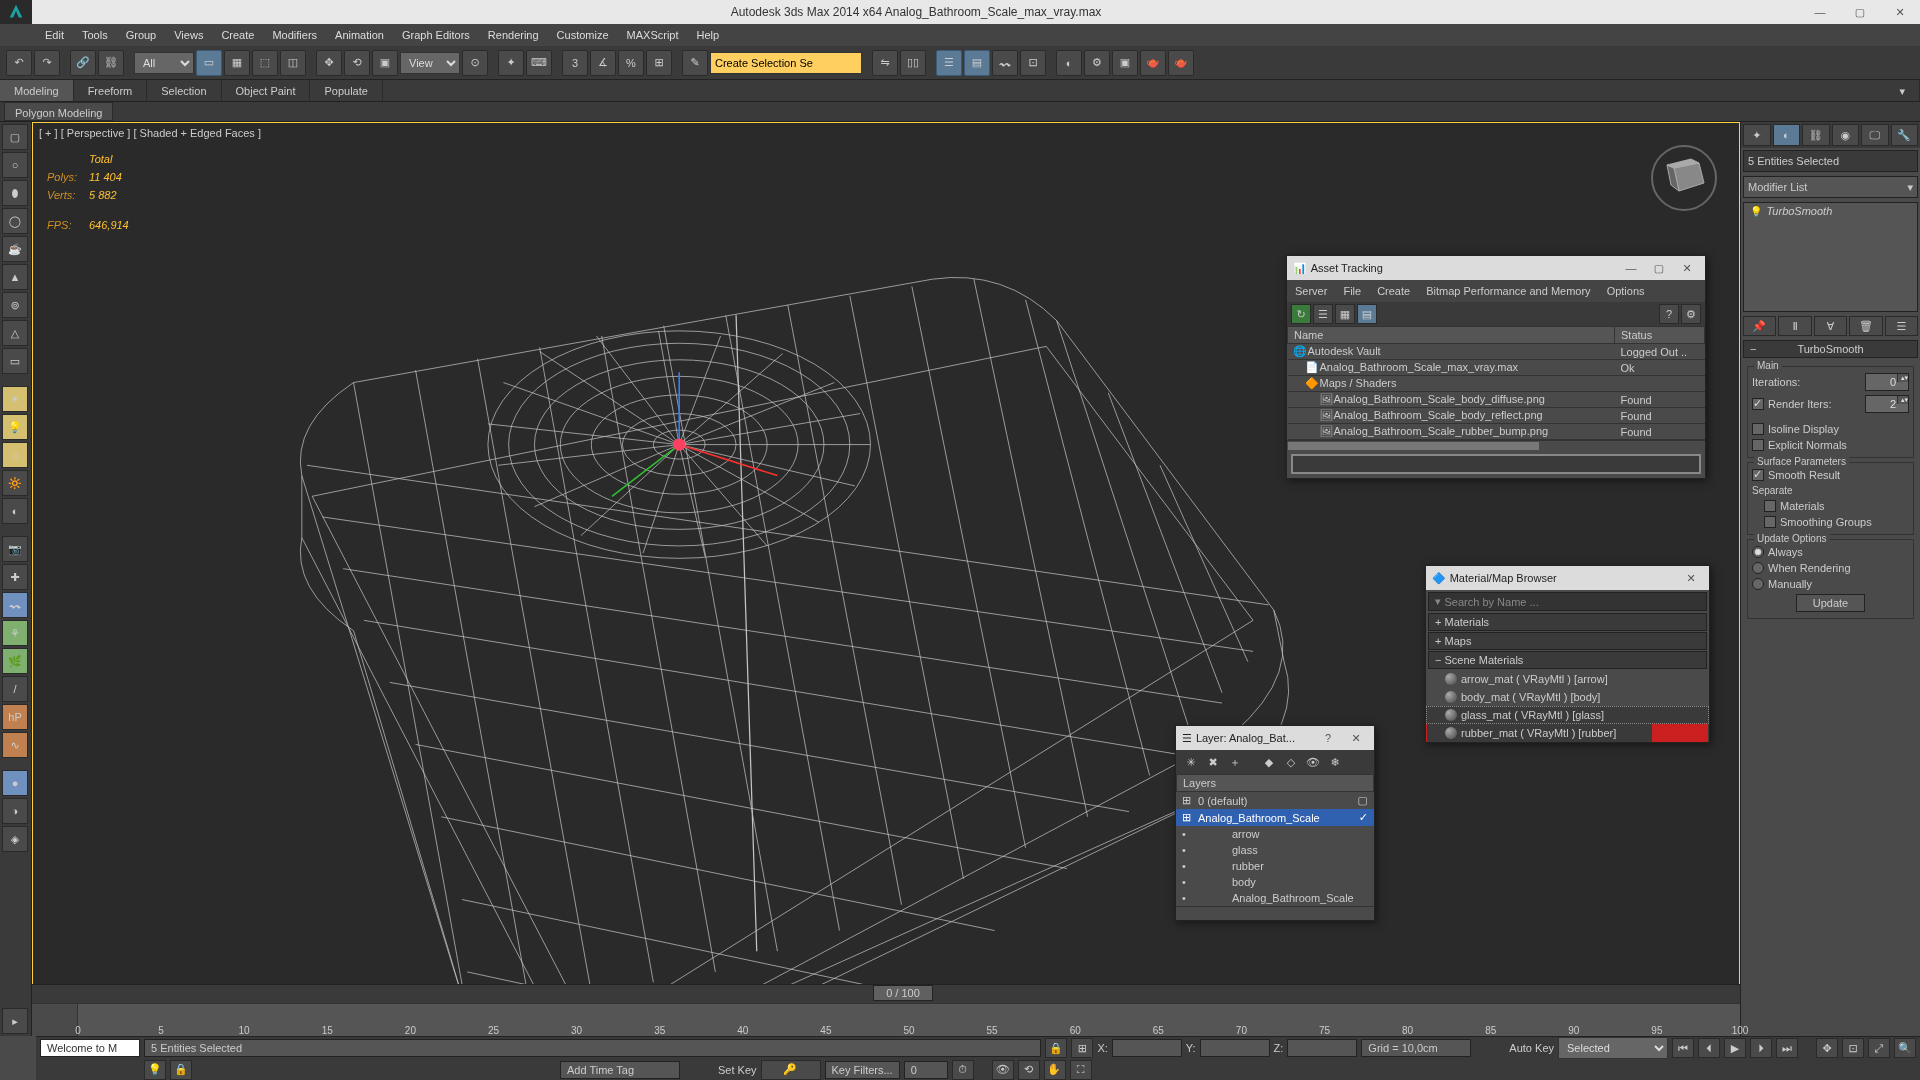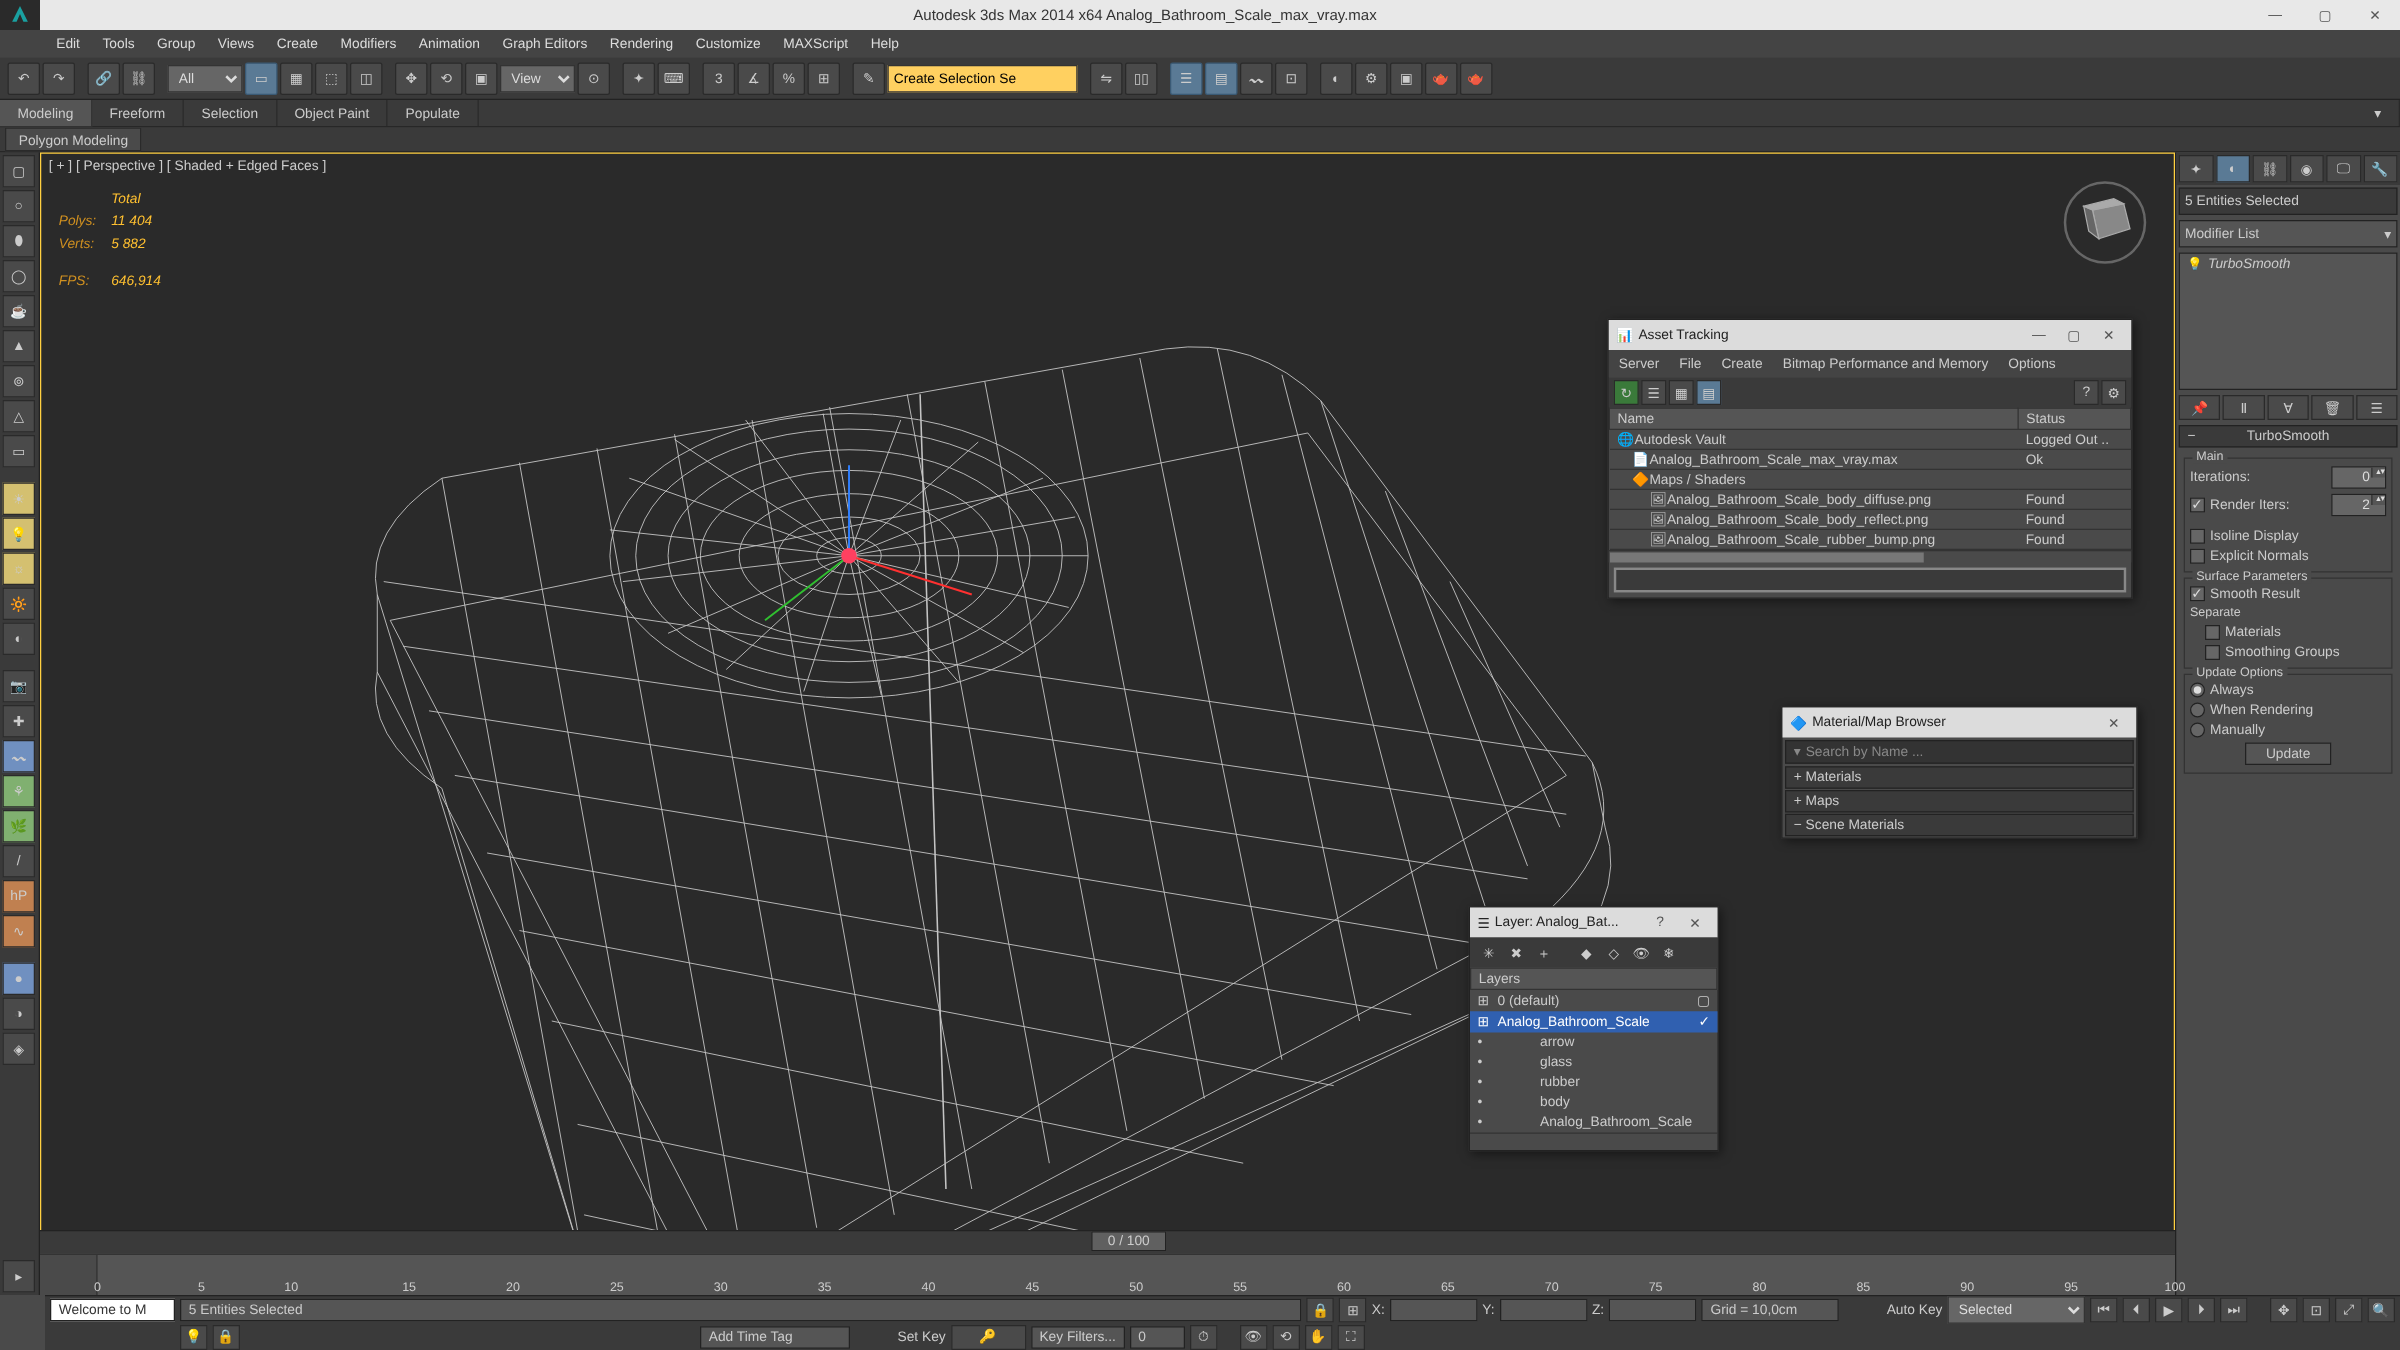--- a/index.html
+++ b/index.html
@@ -465,21 +465,21 @@
 <div class="timeline" style="bottom:44px;height:52px">
   <div class="tslider">
     <div class="thandle">0 / 100</div>
     <div style="flex:1"></div>
     <div style="width:14px;text-align:center;color:#ccc">▸</div>
   </div>
   <div class="truler">
     <div class="slidertrack"></div>
   <div class="tick" style="left: 46px;">0</div>
       <div class="tick" style="left: 129.1px;">5</div>
-      <div class="tick" style="left: 201px;">10</div>
+      <div class="tick" style="left: 212px;">10</div>
       <div class="tick" style="left: 295.3px;">15</div>
       <div class="tick" style="left: 378.4px;">20</div>
       <div class="tick" style="left: 461.5px;">25</div>
       <div class="tick" style="left: 544.6px;">30</div>
       <div class="tick" style="left: 627.7px;">35</div>
       <div class="tick" style="left: 710.8px;">40</div>
       <div class="tick" style="left: 793.9px;">45</div>
       <div class="tick" style="left: 877px;">50</div>
       <div class="tick" style="left: 960.1px;">55</div>
       <div class="tick" style="left: 1043.2px;">60</div>
@@ -661,13 +661,19 @@
 <div class="fpanel" style="left:1425px; top:565px; width:285px;">
   <div class="fhdr">
     <span>🔷</span>
     <span class="ft">Material/Map Browser</span>
     <span class="fbtn">✕</span>
   </div>
   <div class="mbsearch">▾ <span>Search by Name ...</span></div>
   <div class="mbgroup">+ Materials</div>
   <div class="mbgroup">+ Maps</div>
   <div class="mbgroup">− Scene Materials</div>
+  <div id="matb-rows">
+      <div class="mbitem"><span class="mbball"></span> arrow_mat  ( VRayMtl )  [arrow]</div>
+      <div class="mbitem"><span class="mbball"></span> body_mat  ( VRayMtl )  [body]</div>
+      <div class="mbitem sel"><span class="mbball"></span> glass_mat  ( VRayMtl )  [glass]</div>
+      <div class="mbitem red"><span class="mbball"></span> rubber_mat  ( VRayMtl )  [rubber]</div>
+    </div>
 </div>
 
 </body></html>

